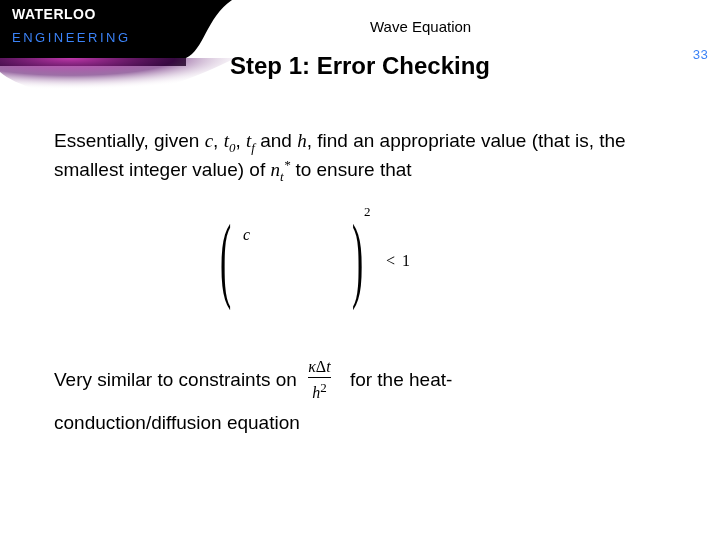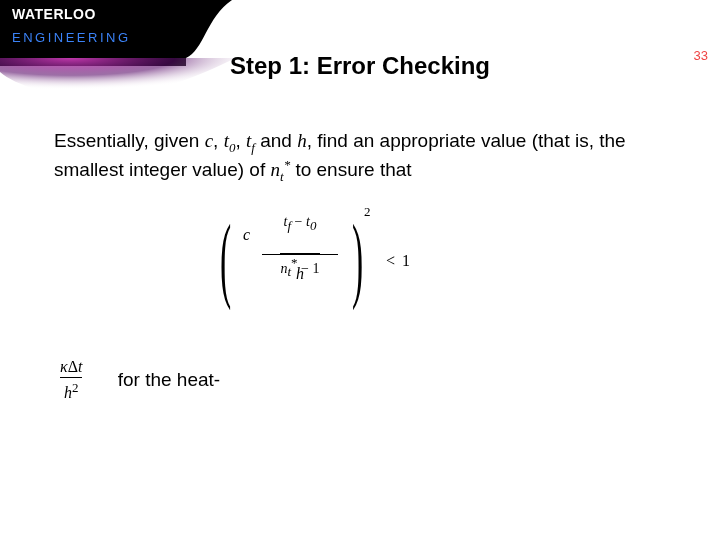--- a/index.html
+++ b/index.html
@@ -9,21 +9,21 @@
 
   .header-band { position: absolute; left: 0; top: 0; width: 186px; height: 66px; background: #000; }
   .header-band .brand-top { position: absolute; left: 12px; top: 6px; color: #fff; font-weight: 700; letter-spacing: 0.5px; font-size: 14px; }
   .header-band .brand-bottom { position: absolute; left: 12px; top: 30px; color: #3b82f6; font-weight: 400; letter-spacing: 2.5px; font-size: 13px; }
   .header-swoosh { position: absolute; left: 186px; top: 0; width: 50px; height: 58px; }
   .header-swoosh svg { display: block; }
   .magenta-glow { position: absolute; left: 0; top: 58px; width: 236px; height: 42px; }
 
   .topic { position: absolute; left: 370px; top: 18px; font-size: 15px; color: #000; }
 
-  .page-num { position: absolute; right: 12px; top: 48px; font-size: 13px; color: #ef4444; }
+  .page-num { position: absolute; right: 12px; top: 48px; font-size: 13px; color: #3b82f6; font-family: Liberation Mono, monospace; }
 
   .title { position: absolute; left: 0; width: 720px; top: 52px; text-align: center; font-weight: 700; font-size: 24px; }
 
   .body { position: absolute; left: 54px; top: 128px; width: 612px; font-size: 19px; line-height: 1.32; }
 
   .ital { font-family: "Times New Roman", Times, serif; font-style: italic; }
   .sub { vertical-align: sub; font-size: 13px; }
   .sup { vertical-align: super; font-size: 13px; }
 
   .formula1 {
@@ -40,21 +40,21 @@
   .frac-in { display: inline-block; vertical-align: middle; }
   .frac-in .num, .frac-in .den { display: block; font-size: 14px; line-height: 16px; text-align: center; }
   .frac-in .bar { display: block; border-top: 1px solid #000; margin: 1px 0; }
   .f-c { position: absolute; left: 23px; top: 16px; font-size: 16px; font-style: italic; }
   .sq { position: absolute; left: 144px; top: -6px; font-size: 13px; }
   .lt { position: absolute; left: 166px; top: 42px; font-size: 16px; }
   .one { position: absolute; left: 182px; top: 42px; font-size: 16px; }
 
   .line2 { position: absolute; left: 54px; top: 358px; width: 612px; font-size: 19px; }
   .line2-text1 { display: inline-block; vertical-align: middle; }
-  .line2-text2 { display: inline-block; vertical-align: middle; margin-left: 24px; }
+  .line2-text2 { display: inline-block; vertical-align: middle; margin-left: 8px; }
   .mini-frac { display: inline-block; vertical-align: middle; font-family: "Times New Roman", Times, serif; margin: 0 6px; text-align: center; font-size: 16px; }
   .mini-frac .num, .mini-frac .den { display: block; line-height: 18px; }
   .mini-frac .bar { display: block; border-top: 1px solid #000; margin: 1px 0; }
 
   .line3 { position: absolute; left: 54px; top: 412px; width: 612px; font-size: 19px; }
 </style>
 </head>
 <body>
 
 <div class="slide">
@@ -74,51 +74,43 @@
         <radialGradient id="g1" cx="30%" cy="0%" r="80%">
           <stop offset="0%" stop-color="#d63fbf" stop-opacity="0.9"></stop>
           <stop offset="55%" stop-color="#5b0f6b" stop-opacity="0.6"></stop>
           <stop offset="100%" stop-color="#ffffff" stop-opacity="0"></stop>
         </radialGradient>
       </defs>
       <path d="M0,0 L186,0 C196,0 210,0 236,0 C210,12 170,32 120,38 C70,44 18,30 0,14 Z" fill="url(#g1)"></path>
     </svg>
   </div>
 
+  <div class="topic">Wave Equation</div>
   <div class="page-num">33</div>
 
   <div class="title">Step 1:  Error Checking</div>
 
   <div class="body">
     <span>Essentially, given </span><span class="ital">c</span><span>, </span><span class="ital"><span>t</span><span class="sub">0</span></span><span>, </span><span class="ital"><span>t</span><span class="sub">f</span></span><span> and </span><span class="ital">h</span><span>, find an appropriate value (that is, the smallest integer value) of </span><span class="ital"><span>n</span><span class="sub">t</span><span class="sup">*</span></span><span> to ensure that</span>
   </div>
 
   <div class="formula1">
     <span class="paren-l">(</span>
     <span class="f-c">c</span>
-    <div class="frac-out">
-      <div class="num">
-        <span class="frac-in">
-          <span class="num"><span class="ital">t</span><span class="sub ital">f</span><span> − </span><span class="ital">t</span><span class="sub ital">0</span></span>
-          <span class="bar"></span>
-          <span class="den"><span class="ital">n</span><span class="sub ital">t</span><span class="sup" style="font-style:normal">*</span><span> − </span><span>1</span></span>
-        </span>
-      </div>
-      <div class="bar"></div>
-      <div class="den ital">h</div>
-    </div>
     <span class="paren-r">)</span>
     <span class="sq">2</span>
     <span class="lt">&lt;</span>
     <span class="one">1</span>
   </div>
 
   <div class="line2">
+    <span class="line2-text1">Very similar to constraints on</span>
     <span class="mini-frac">
       <span class="num"><span class="ital">κ</span><span>Δ</span><span class="ital">t</span></span>
       <span class="bar"></span>
       <span class="den"><span class="ital">h</span><span class="sup">2</span></span>
     </span>
     <span class="line2-text2">for the heat-</span>
   </div>
 
+  <div class="line3">conduction/diffusion equation</div>
 
 </div>
 
 </body></html>

